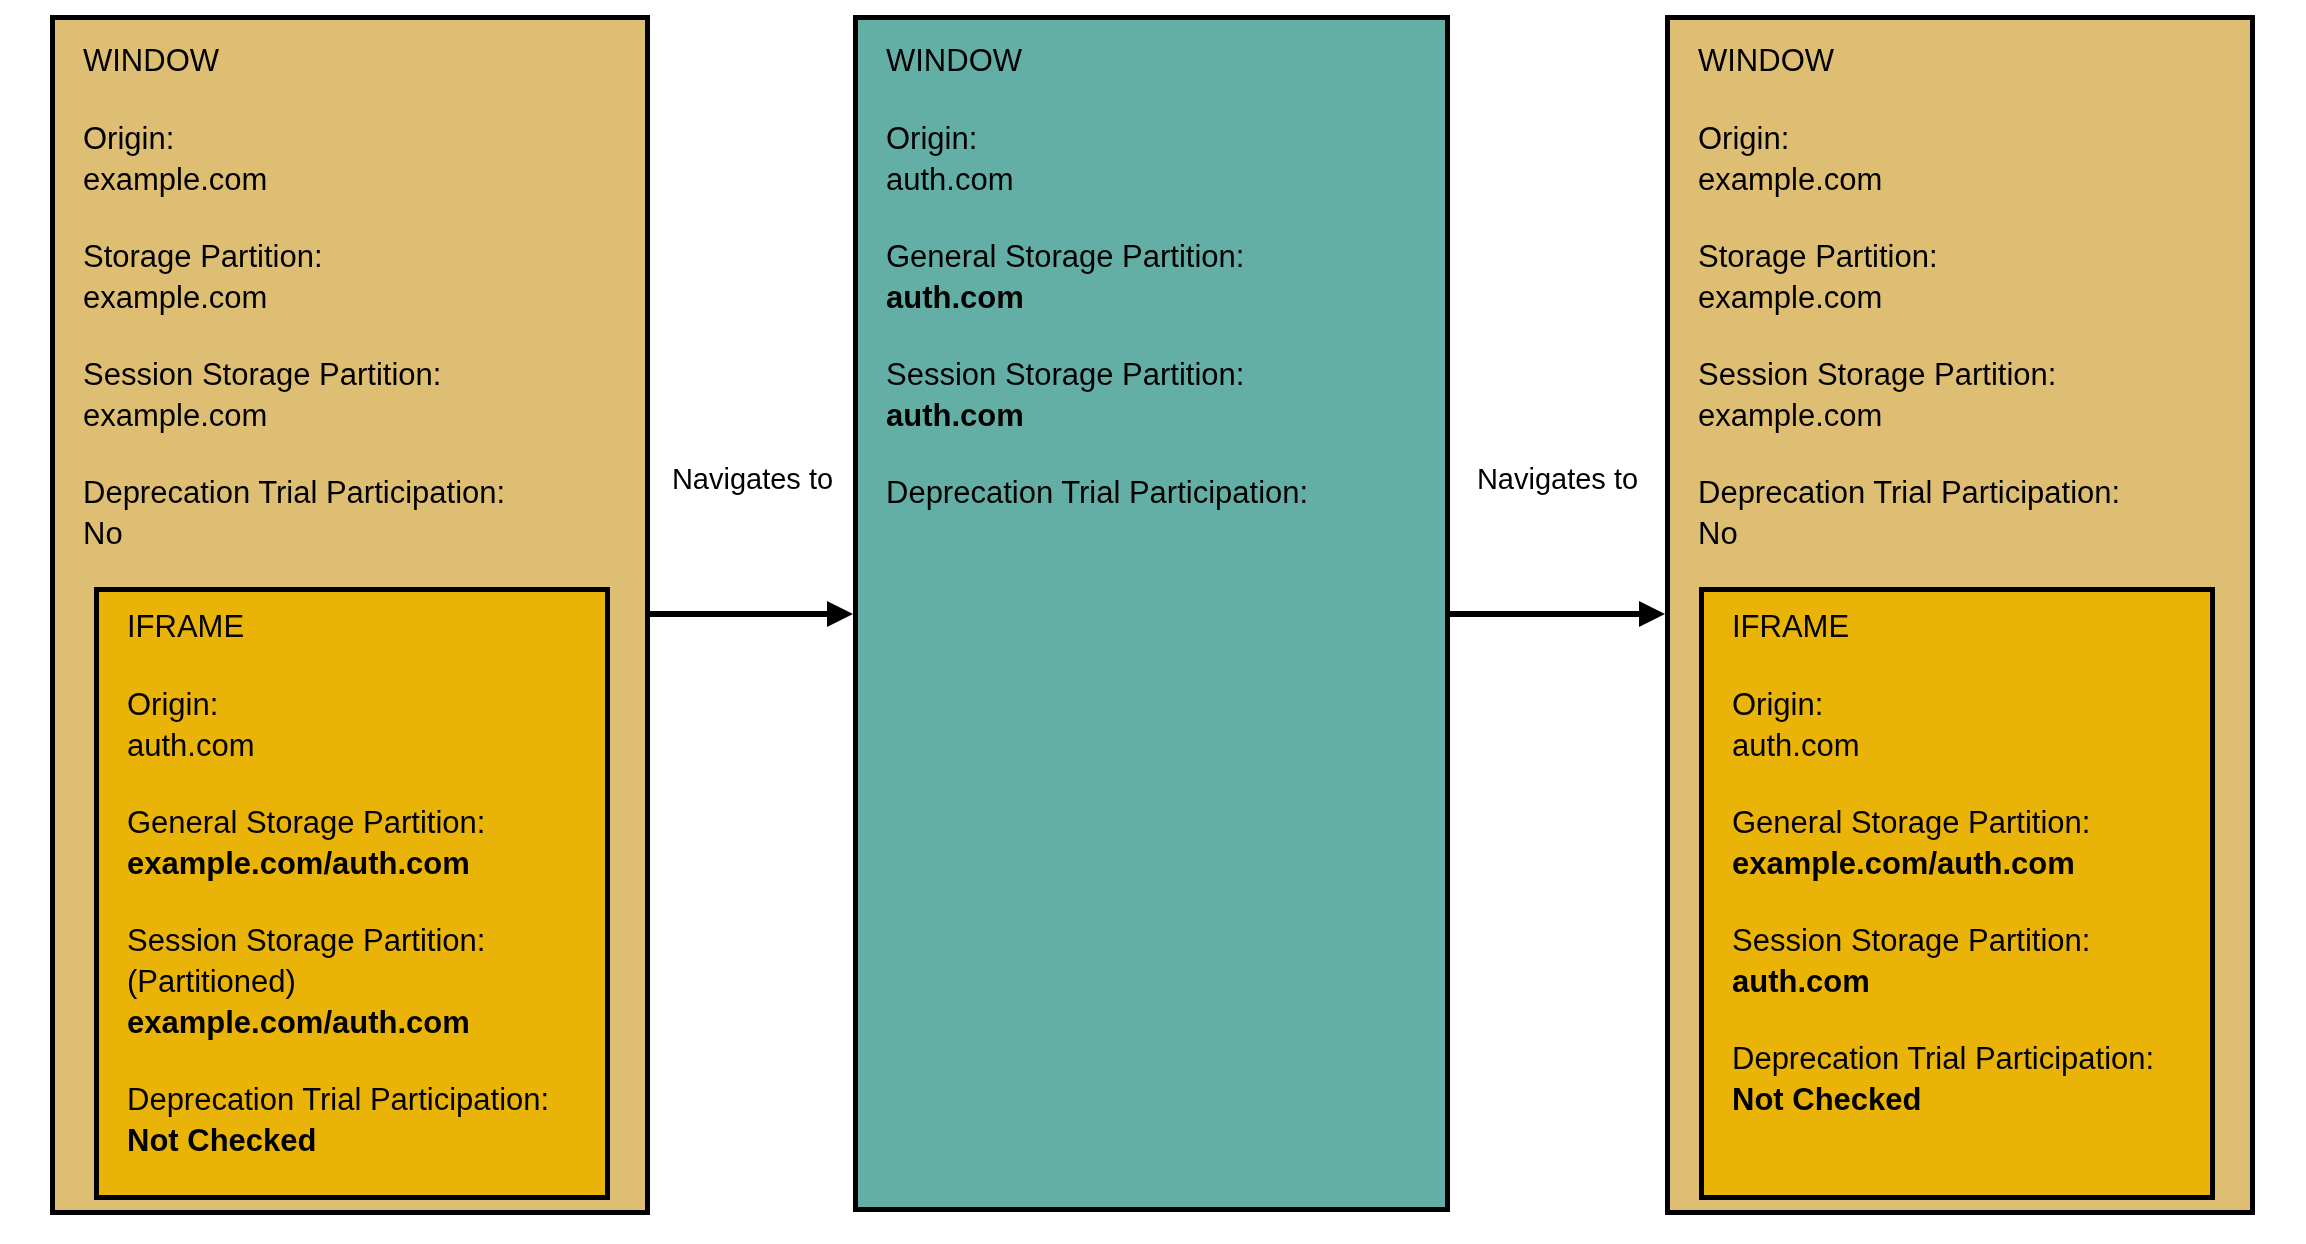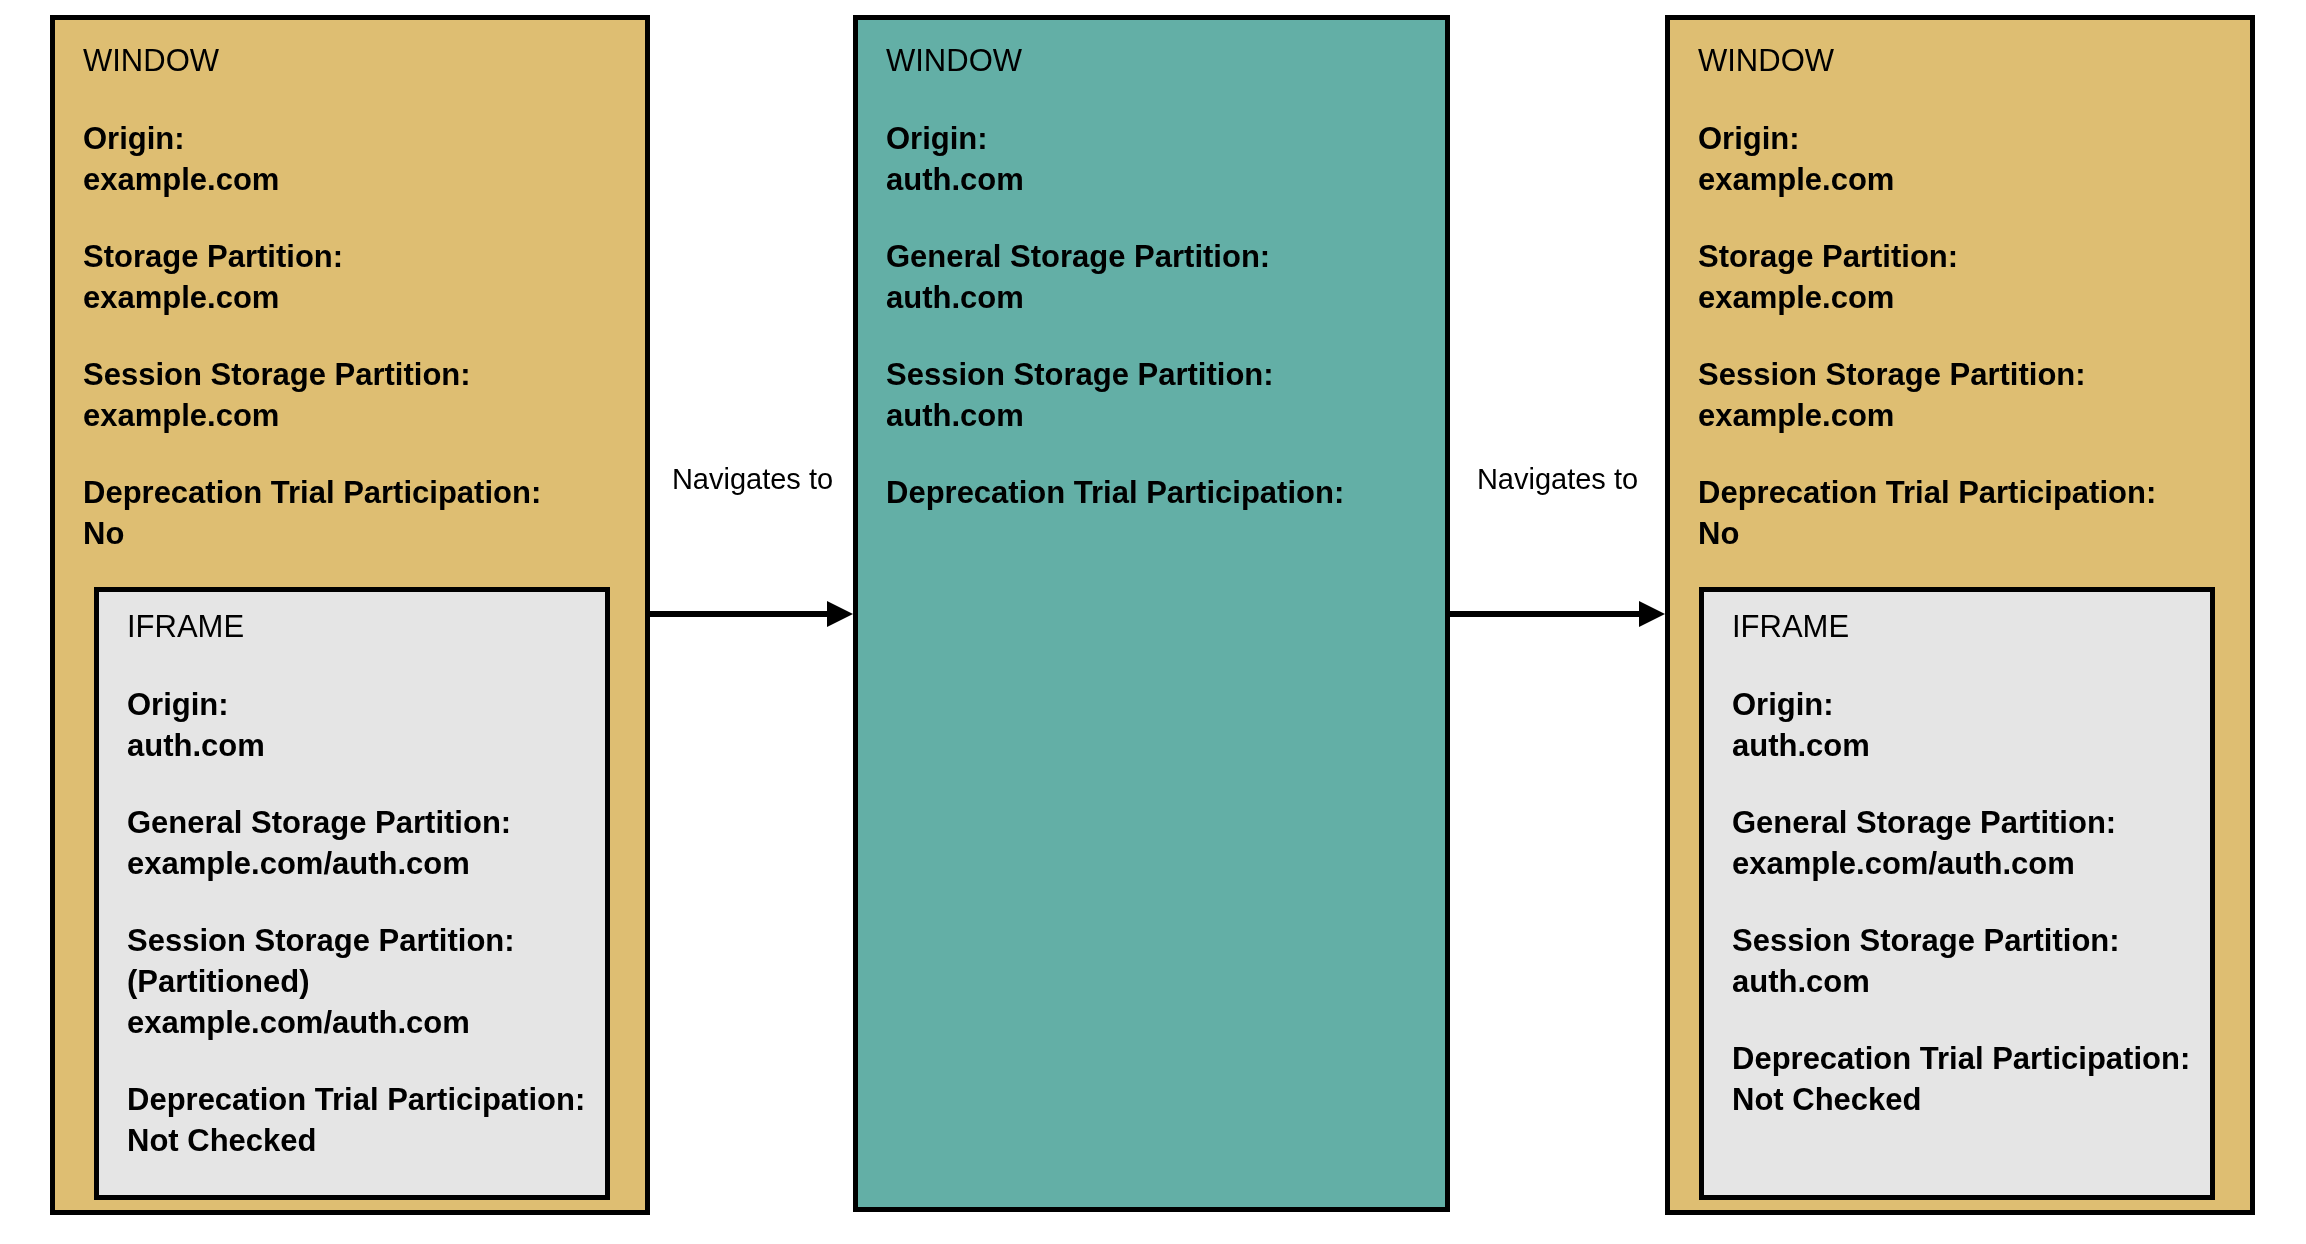--- a/index.html
+++ b/index.html
@@ -33,21 +33,21 @@
 
   #panel-1 { left: 50px;   top: 15px; width: 600px; height: 1200px; }
   #panel-2 { left: 853px;  top: 15px; width: 597px; height: 1197px; }
   #panel-3 { left: 1665px; top: 15px; width: 590px; height: 1200px; }
 
   
   .iframe-box {
     position: absolute;
     box-sizing: border-box;
     border: 5px solid #000000;
-    background: #e5e5e5;
+    background: #eab308;
   }
   #iframe-1 { left: 39px;  top: 567px; width: 516px; height: 613px; }
   #iframe-3 { left: 29px;  top: 567px; width: 516px; height: 613px; }
 
   
   .content {
     position: absolute;
     left: 0; top: 0;
     right: 0;
   }
@@ -68,21 +68,20 @@
   .field:last-child { margin-bottom: 0; }
 
   .field-label,
   .field-sub,
   .field-value {
     font-size: 31px;
     line-height: 41px;
     color: #000000;
     white-space: nowrap;
     display: block;
-    font-weight: bold;
   }
   .field-value.bold { font-weight: bold; }
 
   
   .arrow {
     position: absolute;
     height: 40px;
   }
   .arrow .shaft {
     position: absolute;

